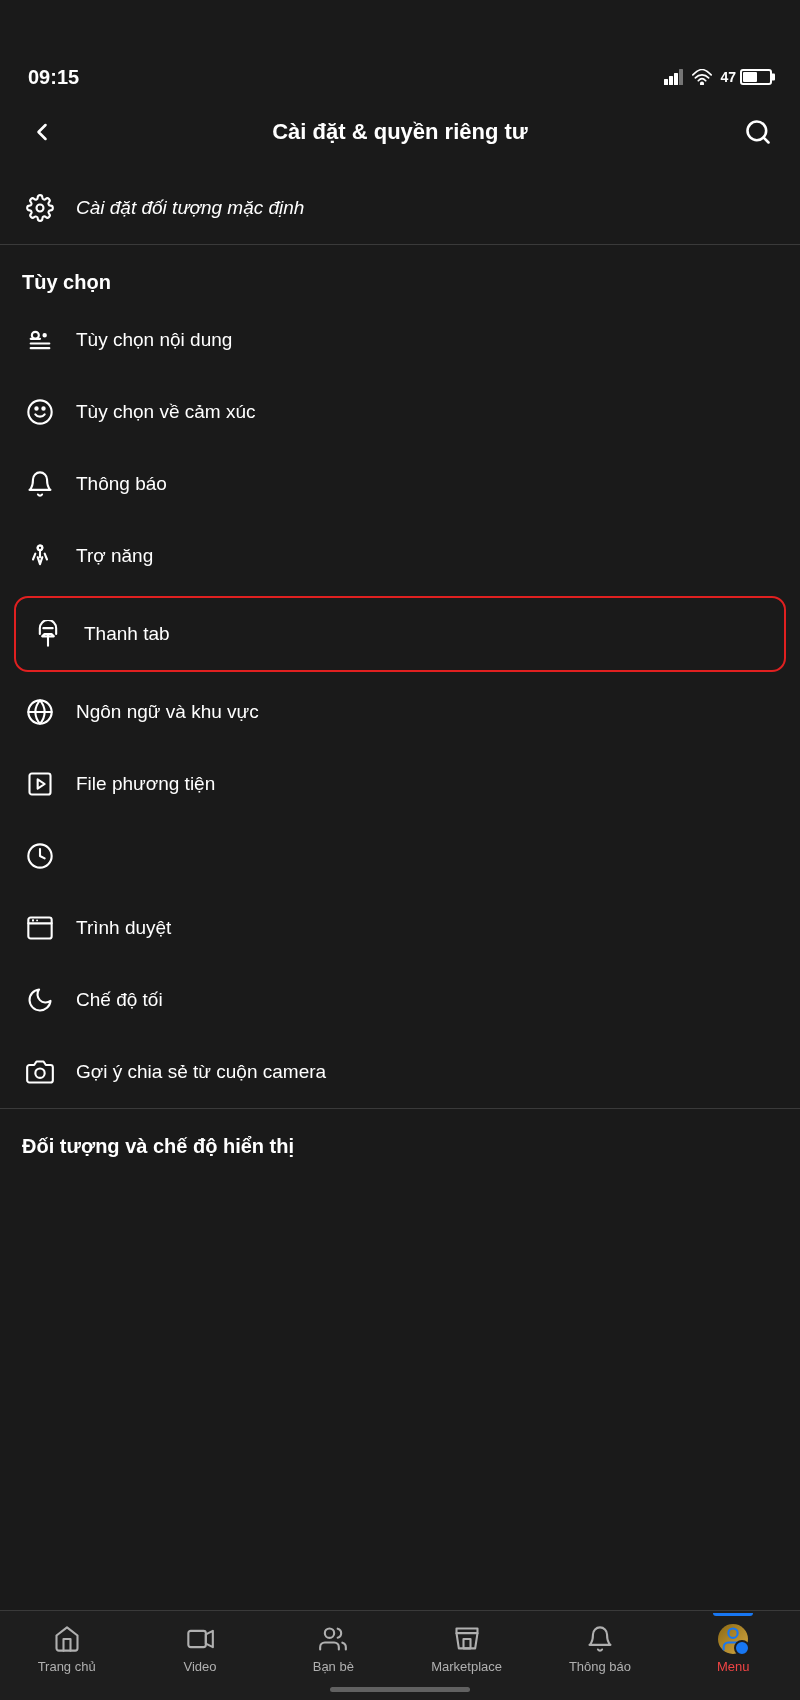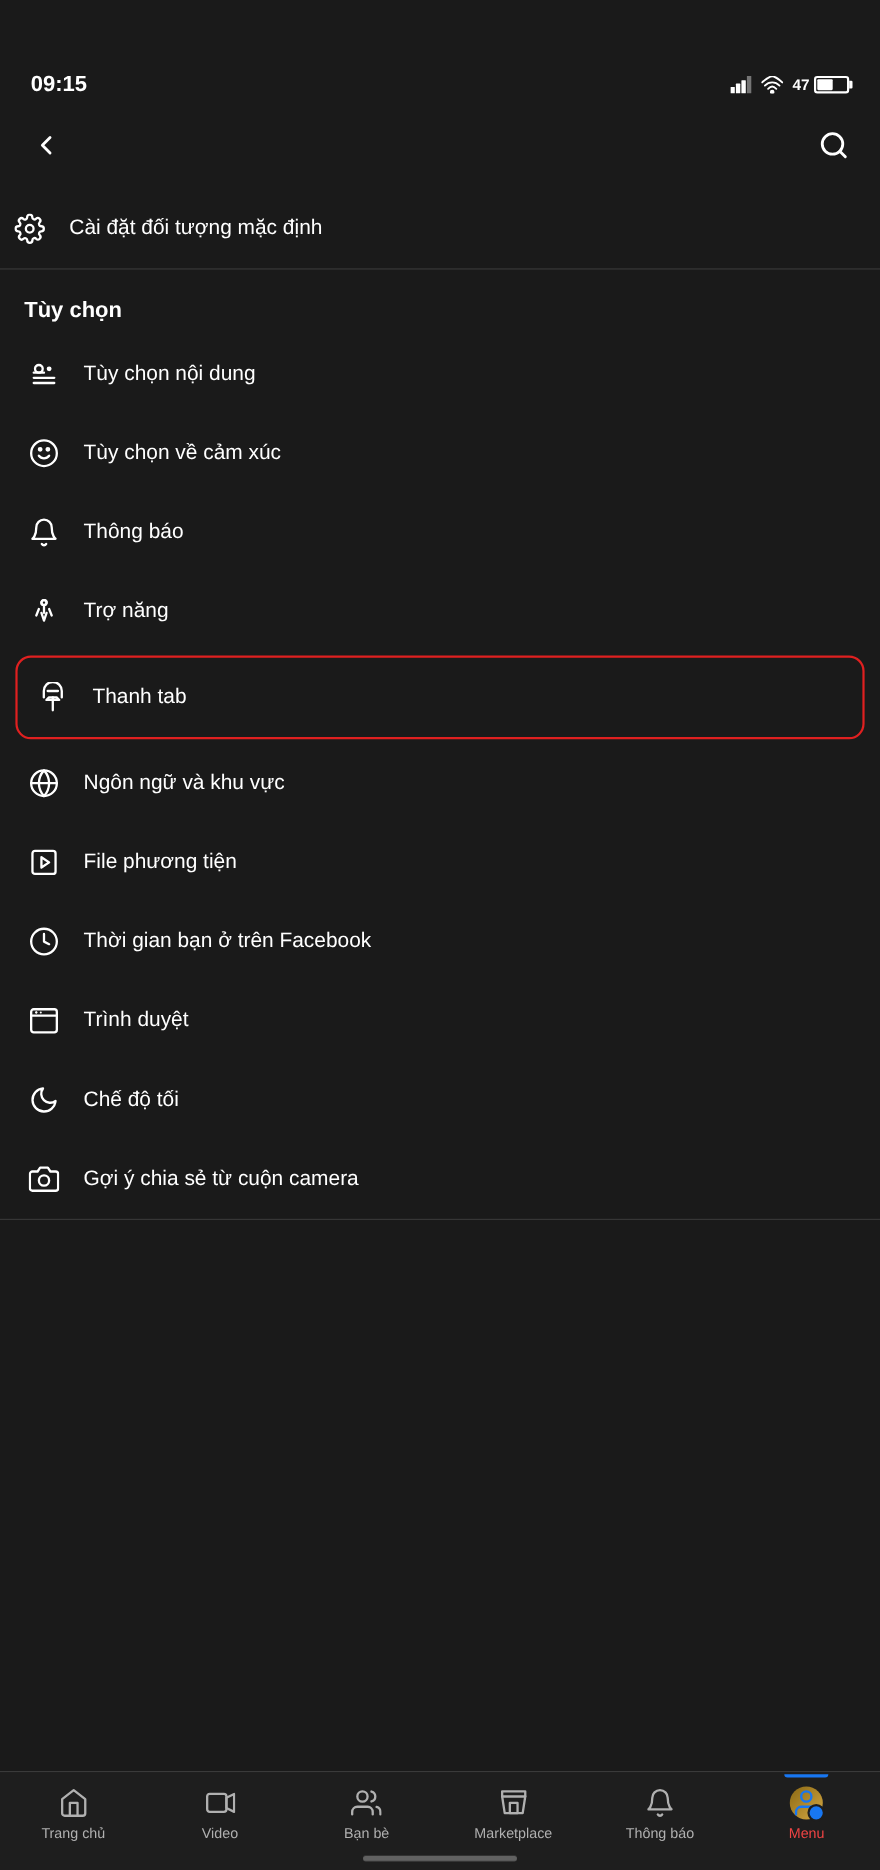--- a/index.html
+++ b/index.html
@@ -176,21 +176,22 @@
     
     .menu-item-highlighted {
       border: 2.5px solid #e02020;
       border-radius: 14px;
       margin: 4px 14px;
       padding: 18px 14px;
     }
 
     
     .single-item {
-      padding: 18px 9px;
+      padding: 18px 22px;
+      font-style: italic;
     }
 
     
     .bottom-nav {
       position: fixed;
       bottom: 0;
       left: 0;
       width: 800px;
       background: #1e1e1e;
       border-top: 1px solid #3a3a3a;
@@ -323,20 +324,21 @@
     </div>
   </div>
 </div>
 
 <div class="header">
   <div class="header-btn">
     <svg viewBox="0 0 24 24">
       <polyline points="15 18 9 12 15 6"></polyline>
     </svg>
   </div>
+  <h1 class="header-title">Cài đặt &amp; quyền riêng tư</h1>
   <div class="header-btn">
     <svg viewBox="0 0 24 24">
       <circle cx="11" cy="11" r="8"></circle>
       <line x1="21" y1="21" x2="16.65" y2="16.65"></line>
     </svg>
   </div>
 </div>
 
 <div class="content">
 
@@ -441,21 +443,20 @@
     <span class="menu-item-label">File phương tiện</span>
   </div>
 
   <div class="menu-item">
     <div class="menu-item-icon">
       <svg viewBox="0 0 24 24">
         <circle cx="12" cy="12" r="10"></circle>
         <polyline points="12 6 12 12 16 14"></polyline>
       </svg>
     </div>
-    <span class="menu-item-label">Thời gian bạn ở trên Facebook</span>
   </div>
 
   <div class="menu-item">
     <div class="menu-item-icon">
       <svg viewBox="0 0 24 24">
         <rect x="2" y="3" width="20" height="18" rx="2"></rect>
         <line x1="2" y1="8" x2="22" y2="8"></line>
         <line x1="6" y1="5.5" x2="6" y2="5.5"></line>
         <circle cx="6" cy="5.5" r="0.8" fill="white" stroke="none"></circle>
         <circle cx="9.5" cy="5.5" r="0.8" fill="white" stroke="none"></circle>
@@ -479,20 +480,21 @@
         <path d="M23 19a2 2 0 0 1-2 2H3a2 2 0 0 1-2-2V8a2 2 0 0 1 2-2h4l2-3h6l2 3h4a2 2 0 0 1 2 2z"></path>
         <circle cx="12" cy="13" r="4"></circle>
       </svg>
     </div>
     <span class="menu-item-label">Gợi ý chia sẻ từ cuộn camera</span>
   </div>
 
   <div class="divider"></div>
 
   <div class="section-header">
+    <div class="section-title">Đối tượng và chế độ hiển thị</div>
   </div>
 
 </div>
 
 <nav class="bottom-nav">
 
   <div class="nav-item">
     <div class="nav-icon">
       <svg viewBox="0 0 24 24">
         <path d="M3 9l9-7 9 7v11a2 2 0 0 1-2 2H5a2 2 0 0 1-2-2z"></path>

